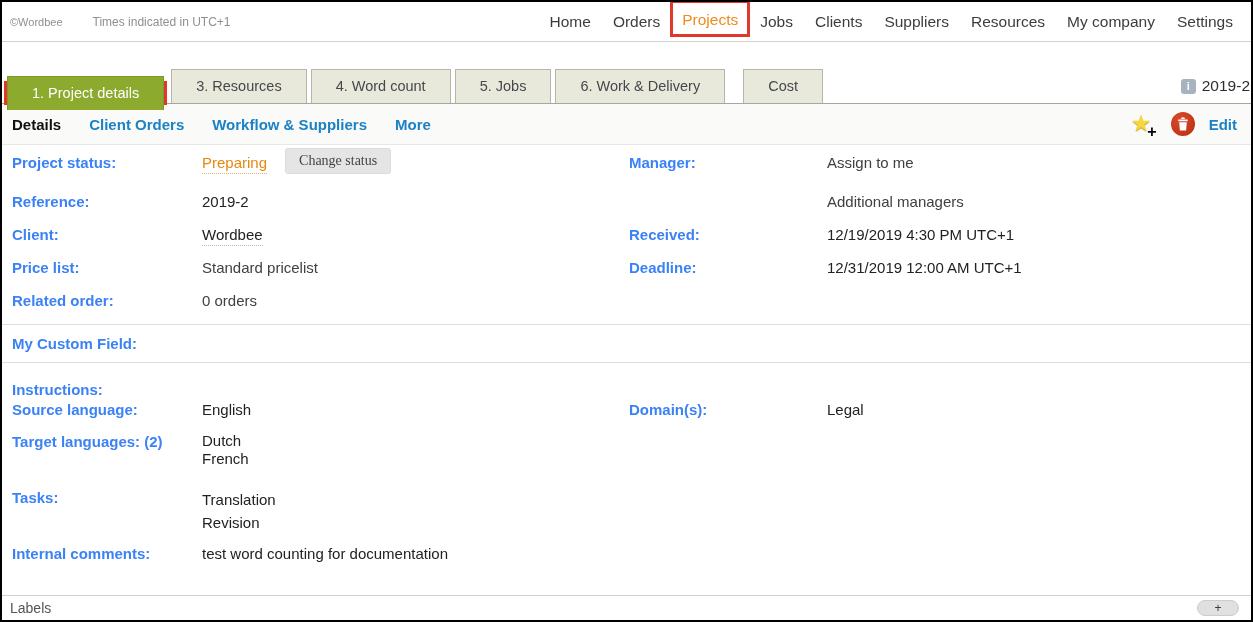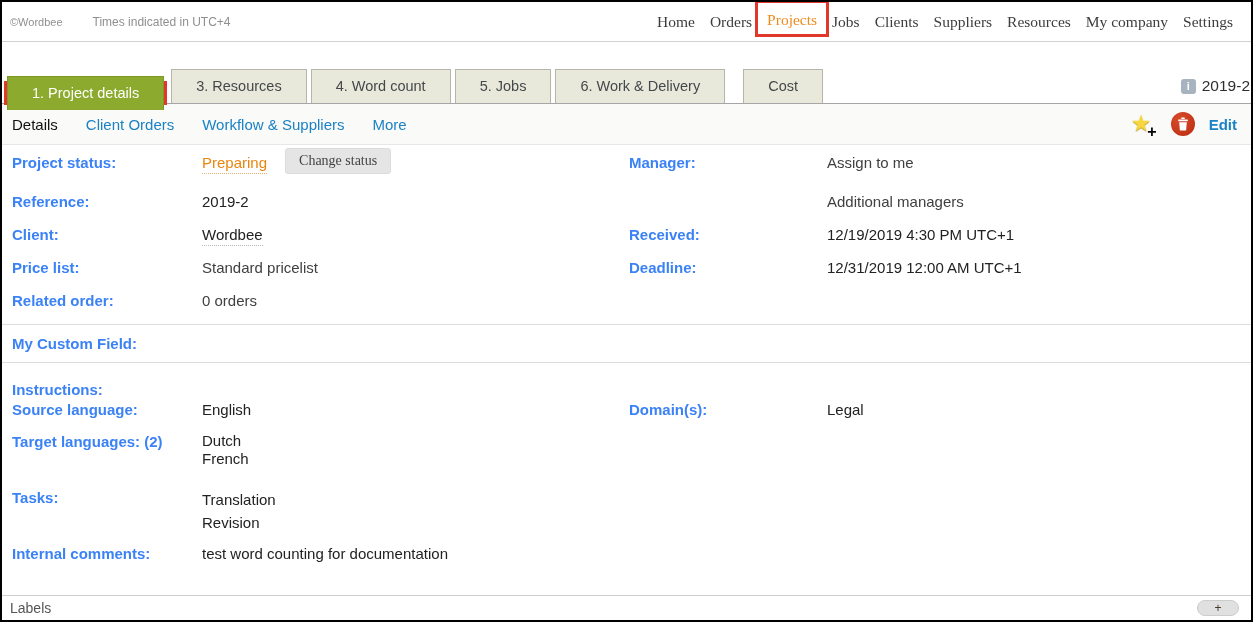--- a/index.html
+++ b/index.html
@@ -10,21 +10,21 @@
   }
 
   
   .topnav {
     height: 40px; display: flex; align-items: center;
     border-bottom: 1px solid #d2d2d2; background: #fff;
     padding: 0 18px 0 8px;
   }
   .copyright { font-size: 11px; color: #8f8f8f; margin-right: 30px; }
   .tz-note { font-size: 12px; color: #8f8f8f; }
-  .nav-items { margin-left: auto; display: flex; align-items: center; gap: 15px; font-family: Liberation Serif, serif; }
+  .nav-items { margin-left: auto; display: flex; align-items: center; gap: 22px; }
   .nav-item { font-size: 15.5px; color: #3d3d3d; cursor: pointer; white-space: nowrap; }
   .nav-item.active { color: #ef8b1b; }
   .annotate-nav {
     border: 3px solid #e0392b; padding: 8px 9px 5px 9px; margin: -14px -12px -8px -12px;
   }
 
   
   .tabstrip {
     display: flex; align-items: flex-end; height: 38px; margin-top: 24px;
     border-bottom: 1px solid #a6a6a6; padding: 0 2px; background: #fff;
@@ -49,21 +49,21 @@
     color: #fff; font-size: 11px; font-weight: bold; line-height: 15px;
     text-align: center; display: inline-block; font-style: normal;
   }
   .project-ref { font-size: 15.5px; color: #2e2e2e; margin-right: -1px; }
 
   
   .subnav {
     height: 41px; display: flex; align-items: center; gap: 28px;
     background: #fafaf9; border-bottom: 1px solid #e7e7e5; padding: 0 14px 0 10px;
   }
-  .subnav-item { font-size: 15px; font-weight: normal; color: #1b82c6; cursor: pointer; white-space: nowrap; }
+  .subnav-item { font-size: 15px; font-weight: bold; color: #1b82c6; cursor: pointer; white-space: nowrap; }
   .subnav-item.active { color: #111; }
   .subnav-right { margin-left: auto; display: flex; align-items: center; gap: 14px; }
   .star-wrap { position: relative; width: 26px; height: 24px; display: inline-block; cursor: pointer; }
   .star { font-size: 23px; color: #f8d73e; text-shadow: 0 1px 1px #b99b2a; line-height: 22px; position: absolute; left: 0; top: 0; }
   .star-plus {
     position: absolute; right: 0px; bottom: -3px; font-size: 16px; font-weight: 900;
     color: #000; line-height: 14px;
   }
   .trash-icon {
     width: 24px; height: 24px; border-radius: 50%;
@@ -115,21 +115,21 @@
     display: flex; align-items: center; justify-content: center; cursor: pointer; line-height: 1;
   }
 </style>
 </head>
 <body>
 
 <div class="frame">
 
   <div class="topnav">
     <span class="copyright">©Wordbee</span>
-    <span class="tz-note">Times indicated in UTC+4</span>
+    <span class="tz-note">Times indicated in UTC+1</span>
     <div class="nav-items">
       <span class="nav-item">Home</span>
       <span class="nav-item">Orders</span>
       <span class="annotate-nav">
         <span class="nav-item active">Projects</span>
       </span>
       <span class="nav-item">Jobs</span>
       <span class="nav-item">Clients</span>
       <span class="nav-item">Suppliers</span>
       <span class="nav-item">Resources</span>

